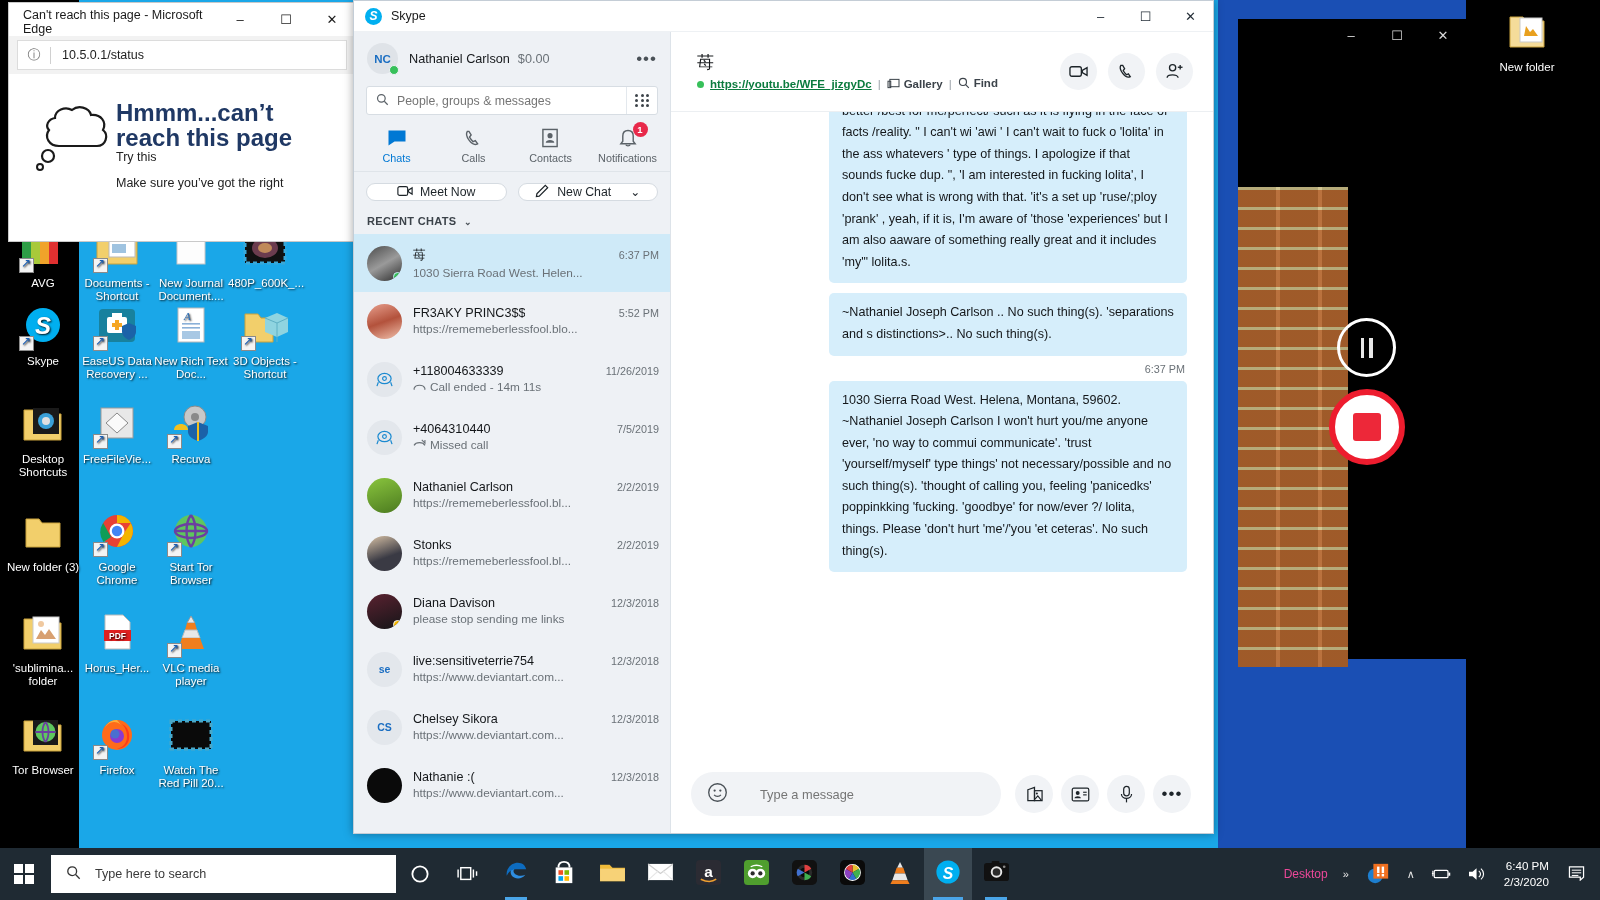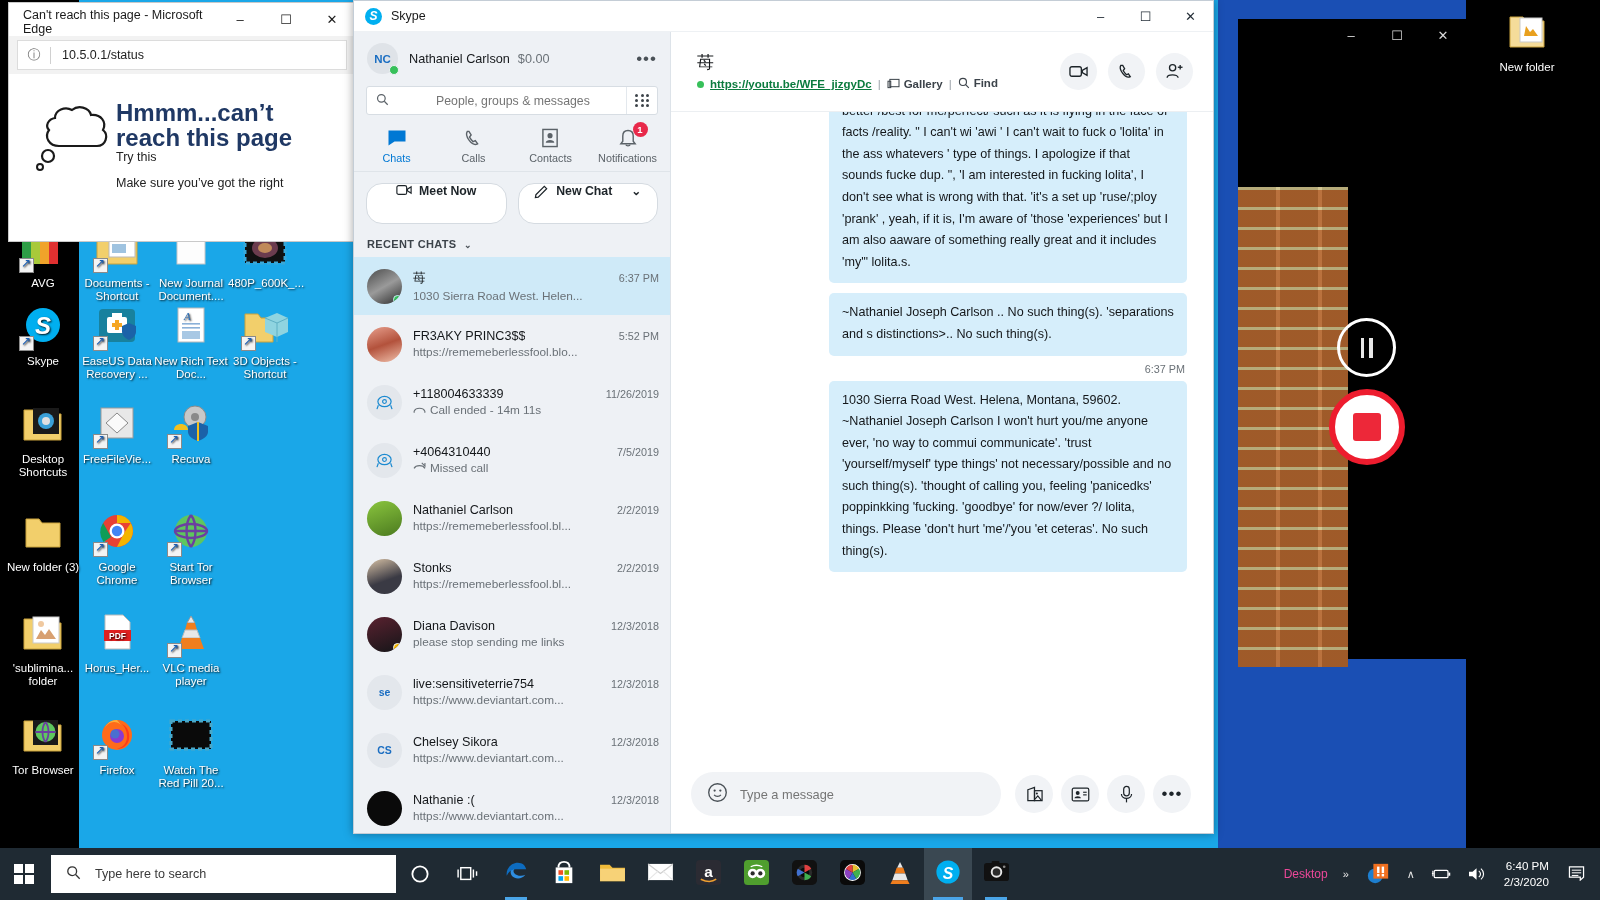--- a/index.html
+++ b/index.html
@@ -77,42 +77,42 @@
   .presence { position:absolute; right:-1px; bottom:-1px; width:10px; height:10px;
              border-radius:50%; background:#37c05a; border:1.6px solid #eef1f5; }
   .sk-profile .nm { margin-left:11px; font-size:12.7px; color:#16191c; }
   .sk-profile .bal { margin-left:8px; font-size:12.7px; color:#6b7278; }
   .sk-profile .dots { margin-left:auto; font-size:17px; color:#4a5157; letter-spacing:1px;}
 
   .sk-search { margin:6px 12px 0 12px; height:29px; background:#fff;
              border:1px solid #d7dde3; border-radius:3px; display:flex; align-items:center;}
   .sk-search .mag { width:30px; text-align:center; color:#5b6268; font-size:12px; }
   .sk-search input { border:0; outline:0; flex:1; font-size:12.3px; color:#6a7177;
-             font-family:"Liberation Sans", sans-serif; background:transparent;margin-left:39px; }
+             font-family:"Liberation Sans", sans-serif; background:transparent; }
   .sk-search .dial { width:31px; height:27px; border-left:1px solid #e3e8ed;
              display:flex; align-items:center; justify-content:center; }
   .dialgrid { display:grid; grid-template-columns:repeat(3,3px); gap:2.4px; }
   .dialgrid i { width:3px; height:3px; background:#3d444a; border-radius:50%; display:block;}
 
   .sk-nav { display:flex; padding:10px 4px 7px 4px; }
   .sk-nav .item { flex:1; text-align:center; font-size:10.8px; color:#5b6268;
              padding-top:2px; position:relative; }
   .sk-nav .item .ico { height:22px; display:flex; align-items:center;
              justify-content:center; margin-bottom:3px; }
   .sk-nav .item.active { color:#0078d4; }
   .badge { position:absolute; top:-3px; left:calc(50% + 5px); min-width:15px; height:15px;
              border-radius:8px; background:#e8294a; color:#fff; font-size:9.5px;
              font-weight:bold; display:flex; align-items:center; justify-content:center;
              padding:0 3px; }
   .sk-divider { height:1px; background:#dfe4e9; }
 
   .sk-actions { display:flex; gap:11px; padding:11px 12px 10px 12px; }
-  .pill { flex:1; height:41px; background:#fff; border:1px solid #d5dbe1; border-radius:16px;
-             display:flex; align-items:flex-start; justify-content:center; gap:7px;
-             font-size:12.3px; color:#1d2429;font-weight:bold; }
+  .pill { flex:1; height:18px; background:#fff; border:1px solid #d5dbe1; border-radius:16px;
+             display:flex; align-items:center; justify-content:center; gap:7px;
+             font-size:12.3px; color:#1d2429; }
   .sk-recent { padding:4px 12px 7px 13px; font-size:11px; font-weight:bold; color:#3c434a;
              letter-spacing:.35px; }
   .sk-recent .chev { font-size:9px; margin-left:4px; color:#4a5157; }
 
   #chatlist { flex:1; overflow:hidden; }
   .chat-row { display:flex; align-items:center; height:58px; padding:0 11px 0 13px; }
   .chat-row.sel { background:#cfeaf8; }
   .av { width:35px; height:35px; border-radius:50%; flex:0 0 35px; position:relative;
         overflow:hidden; display:flex; align-items:center; justify-content:center;
         font-size:10.5px; color:#1b6ec2; font-weight:bold; background:#e3e7ec; }
@@ -148,21 +148,21 @@
         font-size:12.6px; line-height:21.6px; color:#14171a; max-width:358px;
         margin-left:auto; }
   .bubble.cut { border-radius:0 0 5px 5px; margin-top:0; }
   .ts { text-align:right; font-size:10.8px; color:#6a7177; margin:7px 2px 6px 0; }
   .sp { height:10px; }
 
   .composer { height:78px; display:flex; align-items:center; padding:0 22px 0 20px; }
   .cbox { flex:1; height:44px; background:#f1f3f6; border-radius:22px; display:flex;
         align-items:center; padding:0 16px; gap:12px; }
   .cbox input { border:0; background:transparent; outline:0; flex:1; font-size:12.8px;
-        color:#6a7177; font-family:"Liberation Sans", sans-serif; }
+        color:#6a7177; font-family:"Liberation Sans", sans-serif;margin-left:20px; }
   .cbtns { display:flex; gap:8px; margin-left:14px; }
   .cbtn { width:38px; height:38px; border-radius:50%; background:#f1f3f6; display:flex;
         align-items:center; justify-content:center; }
 
   
   #rec { position:absolute; left:1238px; top:19px; width:228px; height:640px;
         background:#000; }
   #rec .rtb { height:33px; display:flex; justify-content:flex-end; }
   #rec .rbtnw { width:46px; display:flex; align-items:center; justify-content:center;
         color:#d9d9d9; font-size:13px; }

